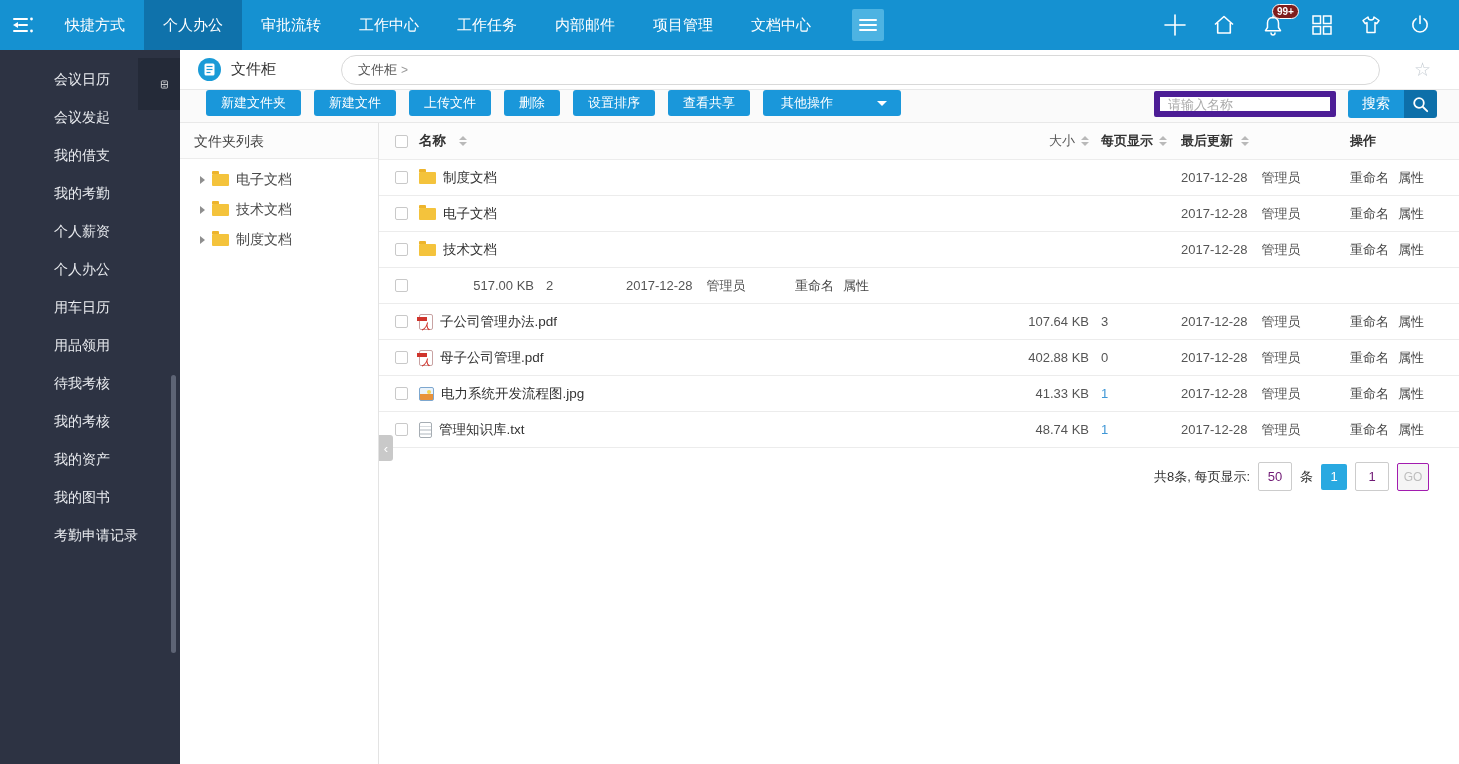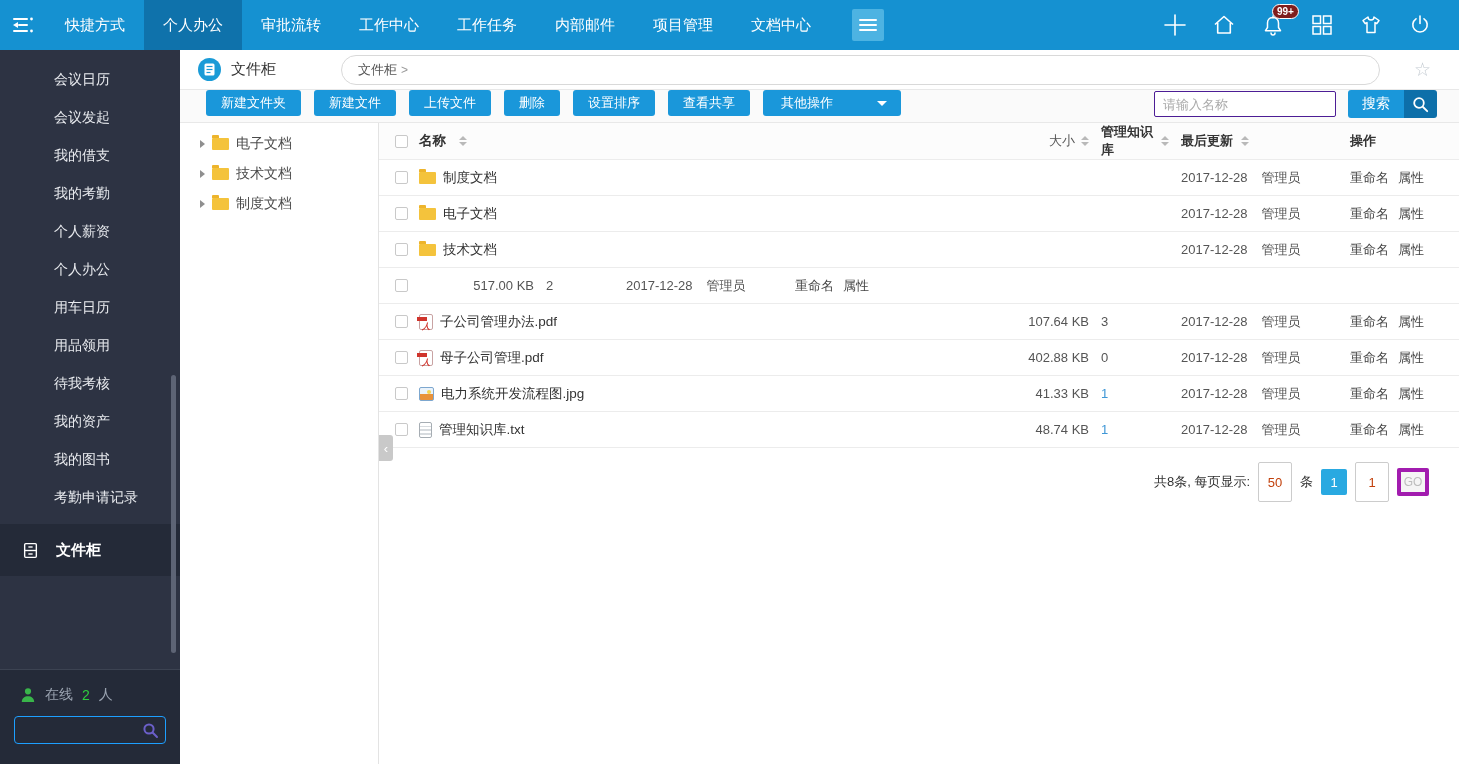--- a/index.html
+++ b/index.html
@@ -19,21 +19,21 @@
   .collapse-ic{width:46px;display:flex;justify-content:center;align-items:center;height:50px;cursor:pointer}
   .nav-tabs{display:flex;height:50px}
   .nav-tab{width:98px;height:50px;display:flex;align-items:center;justify-content:center;color:#fff;font-size:15px;cursor:pointer}
   .nav-tab.active{background:#0f72ab}
   .top-burger{width:32px;height:32px;background:#4db3e2;border-radius:2px;margin-left:22px;display:flex;align-items:center;justify-content:center;cursor:pointer}
   .top-right{margin-left:auto;display:flex;align-items:center;gap:23px;padding-right:26px}
   .tr-ic{position:relative;width:26px;height:26px;display:flex;align-items:center;justify-content:center;cursor:pointer}
   .badge{position:absolute;top:-8px;left:12px;background:#7f1d1d;color:#fff;font-size:10px;font-weight:bold;line-height:13px;padding:0 4px;border-radius:8px;border:1px solid #fff;white-space:nowrap}
 
   
-  .sidebar{position:absolute;top:50px;left:0;width:180px;height:714px;background:#2d3343;display:flex;flex-direction:column}
+  .sidebar{position:absolute;top:50px;left:0;width:180px;height:714px;background:#2d3343;display:flex;flex-direction:row}
   .side-menu{padding-top:10px}
   .side-item{height:38px;line-height:38px;padding-left:54px;color:#e9ebef;font-size:14px;cursor:pointer;white-space:nowrap}
   .side-section{margin-top:8px;background:#242a38;height:52px;display:flex;align-items:center;gap:17px;padding-left:22px;color:#fff;font-size:15px;font-weight:bold;cursor:pointer}
   .side-bottom{margin-top:auto;background:#242a38;border-top:1px solid #3c4352;padding:16px 14px 20px 14px}
   .online-row{display:flex;align-items:center;gap:9px;color:#9aa3b0;font-size:14px;margin-bottom:12px;padding-left:6px}
   .online-num{color:#2ecc3e}
   .side-search{position:relative;width:152px;height:28px;border:1px solid #1d9fff;border-radius:4px;background:transparent;display:flex;align-items:center}
   .side-search input{flex:1;height:100%;background:transparent;border:none;outline:none;color:#dfe3ea;padding:0 28px 0 8px;font-size:13px}
   .side-search .mag{position:absolute;right:6px;top:5px}
   .side-scrollbar{position:absolute;right:4px;top:325px;width:5px;height:278px;background:#5d6475;border-radius:3px}
@@ -45,21 +45,21 @@
   .page-title{font-size:15px;color:#333;white-space:nowrap}
   .crumb{flex:1;margin-left:55px;height:30px;border:1px solid #d9d9d9;border-radius:16px;display:flex;align-items:center;padding:0 16px;color:#555;font-size:13px;cursor:pointer}
   .crumb .gt{color:#999;margin-left:4px;font-size:12px}
   .star{font-size:19px;color:#c3cad1;margin-left:24px;cursor:pointer;line-height:1}
 
   .toolbar{height:33px;background:#fafafa;border-bottom:1px solid #e8e8e8;display:flex;align-items:flex-start;padding:0 22px 0 26px;gap:13px}
   .tb-btn{height:26px;background:#1a97da;color:#fff;font-size:13px;border:none;border-radius:3px;padding:0 15px;cursor:pointer;font-family:inherit;white-space:nowrap}
   .tb-drop{display:flex;align-items:center;gap:26px;padding:0 14px 0 18px;min-width:138px;justify-content:space-between}
   .caret{width:0;height:0;border-left:5px solid transparent;border-right:5px solid transparent;border-top:5px solid #fff}
   .tb-right{margin-left:auto;display:flex;align-items:center}
-  .name-input{width:182px;height:26px;border:1px solid #4c1d95;border-radius:2px;padding:0 8px;font-size:13px;color:#333;outline:none;font-family:inherit}
+  .name-input{width:182px;height:26px;border:6px solid #4c1d95;border-radius:2px;padding:0 8px;font-size:13px;color:#333;outline:none;font-family:inherit}
   .name-input::placeholder{color:#aaa}
   .search-btn{margin-left:12px;height:28px;background:#1a97da;color:#fff;border:none;border-radius:3px 0 0 3px;font-size:14px;padding:0 14px;cursor:pointer;font-family:inherit}
   .search-ic-btn{height:28px;width:33px;background:#0d6fa9;border:none;border-radius:0 3px 3px 0;display:flex;align-items:center;justify-content:center;cursor:pointer}
 
   .content-body{flex:1;display:flex;position:relative;min-height:0}
   .tree-panel{width:199px;border-right:1px solid #e3e3e3;flex-shrink:0}
   .tree-head{height:36px;line-height:36px;padding-left:14px;color:#444;font-size:14px;border-bottom:1px solid #ececec;background:#fcfcfc}
   .tree-list{padding-top:6px}
   .tree-item{height:30px;display:flex;align-items:center;gap:7px;padding-left:20px;color:#4a4a4a;font-size:14px;cursor:pointer}
   .tarrow{width:0;height:0;border-top:4px solid transparent;border-bottom:4px solid transparent;border-left:5px solid #8f8f8f;flex-shrink:0}
@@ -93,23 +93,23 @@
   .c-upd{width:175px;padding-left:12px;color:#555;gap:14px;flex-shrink:0}
   .c-act{width:115px;padding-left:6px;gap:9px;color:#444;flex-shrink:0}
   .sort{display:inline-flex;flex-direction:column;gap:2px;margin-left:6px;cursor:pointer}
   .sort i{width:0;height:0;border-left:4px solid transparent;border-right:4px solid transparent}
   .sort .up{border-bottom:4px solid #b9b9b9}
   .sort .dn{border-top:4px solid #b9b9b9}
   .fname{color:#333}
 
   
   .pager{display:flex;align-items:center;justify-content:flex-end;gap:8px;padding:14px 30px 0 0;color:#333;font-size:13px}
-  .pg-input{width:34px;height:40px;border:1px solid #ccc;border-radius:2px;text-align:center;font-size:13px;color:#c2410c;outline:none;font-family:inherit}
+  .pg-input{width:34px;height:29px;border:1px solid #ccc;border-radius:2px;text-align:center;font-size:13px;color:#701a75;outline:none;font-family:inherit}
   .pg-cur{width:26px;height:26px;background:#29a9e1;color:#fff;border:none;border-radius:2px;font-size:13px;cursor:pointer;font-family:inherit}
-  .pg-go{width:32px;height:28px;background:#f5f5f5;border:4px solid #a21caf;color:#bdbdbd;border-radius:2px;font-size:12px;cursor:pointer;font-family:inherit}
+  .pg-go{width:32px;height:28px;background:#f5f5f5;border:1px solid #a21caf;color:#bdbdbd;border-radius:2px;font-size:12px;cursor:pointer;font-family:inherit}
 
   
   svg{display:block}
 </style>
 </head>
 <body>
 
 <div class="topbar">
   <div class="collapse-ic">
     <svg width="24" height="18" viewBox="0 0 24 18">
@@ -192,20 +192,21 @@
   <div class="side-menu" id="side-menu">
       <div class="side-item">会议日历</div>
       <div class="side-item">会议发起</div>
       <div class="side-item">我的借支</div>
       <div class="side-item">我的考勤</div>
       <div class="side-item">个人薪资</div>
       <div class="side-item">个人办公</div>
       <div class="side-item">用车日历</div>
       <div class="side-item">用品领用</div>
       <div class="side-item">待我考核</div>
+      <div class="side-item">我的考核</div>
       <div class="side-item">我的资产</div>
       <div class="side-item">我的图书</div>
       <div class="side-item">考勤申请记录</div>
     </div>
 
   <div class="side-section">
     <svg width="17" height="17" viewBox="0 0 16 16" fill="none" stroke="#fff" stroke-width="1.3">
         <rect x="2.5" y="1.5" width="11" height="13" rx="1"></rect>
         <line x1="2.5" y1="8" x2="13.5" y2="8"></line>
         <line x1="6" y1="4.7" x2="10" y2="4.7"></line>
@@ -277,20 +278,21 @@
         <svg width="17" height="17" viewBox="0 0 17 17" fill="none" stroke="#fff" stroke-width="1.8" stroke-linecap="round">
             <circle cx="7" cy="7" r="4.8"></circle>
             <line x1="11" y1="11" x2="15.2" y2="15.2"></line>
           </svg>
       </button>
     </span>
   </div>
 
   <div class="content-body">
     <div class="tree-panel">
+      <div class="tree-head">文件夹列表</div>
       <div class="tree-list" id="tree-list">
           <div class="tree-item">
           <i class="tarrow"></i>
           <span class="i-folder"></span>
           <span>电子文档</span>
         </div>
           <div class="tree-item">
           <i class="tarrow"></i>
           <span class="i-folder"></span>
           <span>技术文档</span>
@@ -318,21 +320,21 @@
             </span>
         </span>
         <span class="cell c-size" style="font-weight:normal">
           <span>大小</span>
           <span class="sort">
               <i class="up"></i>
               <i class="dn"></i>
             </span>
         </span>
         <span class="cell c-dl" style="color:#333">
-          <span>管理知识库</span>
+          <span>每页显示</span>
           <span class="sort">
               <i class="up"></i>
               <i class="dn"></i>
             </span>
         </span>
         <span class="cell c-upd" style="color:#333">
           <span>最后更新</span>
           <span class="sort" style="margin-left:-6px">
               <i class="up"></i>
               <i class="dn"></i>

